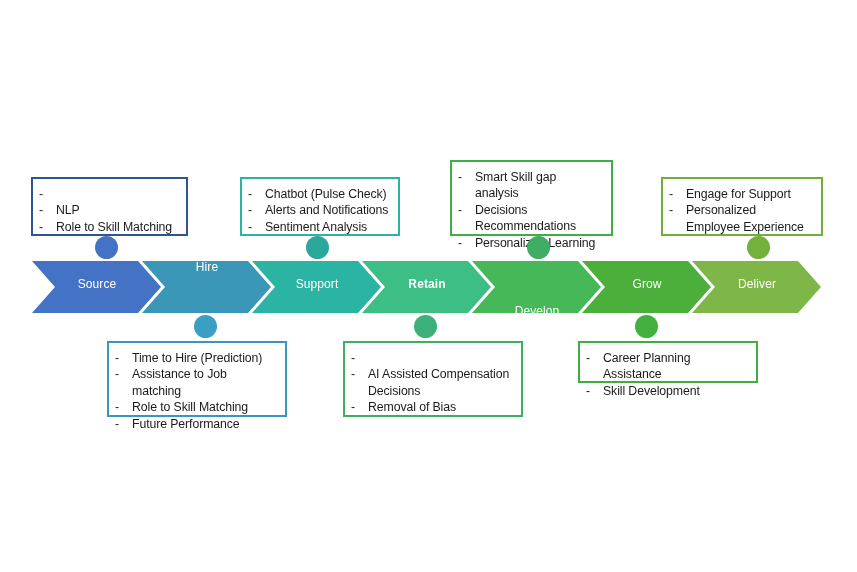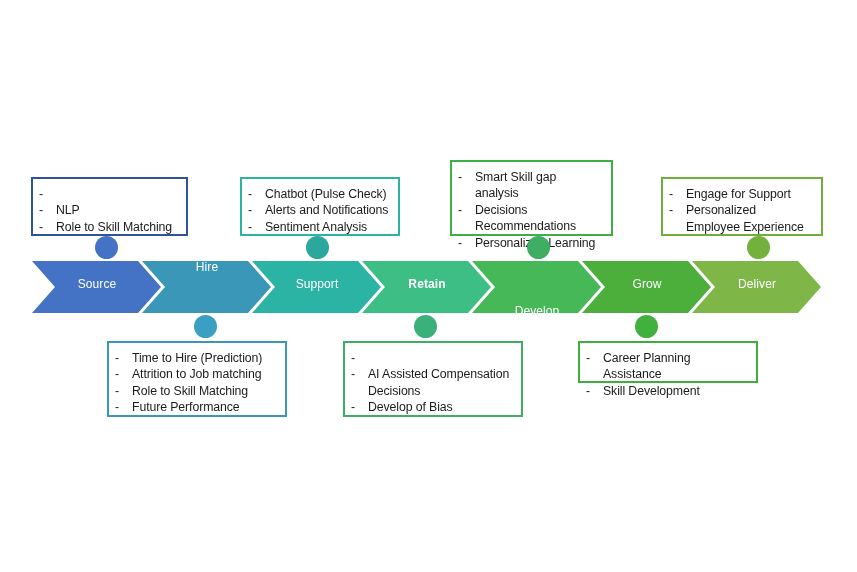--- a/index.html
+++ b/index.html
@@ -179,21 +179,21 @@
   <div class="dot" style="left: 635px; top: 315px; width: 23px; height: 23px; background: rgb(65, 176, 63);"></div>
 
   <div class="callout" id="callout-bottom-0" style="left: 107px; top: 341px; width: 180px; height: 76px; border-color: rgb(59, 151, 184);">
     <ul>
       <li>
         <span class="dash">-</span>
         <span class="txt">Time to Hire (Prediction)</span>
       </li>
       <li>
         <span class="dash">-</span>
-        <span class="txt">Attrition to Job matching</span>
+        <span class="txt">Assistance to Job matching</span>
       </li>
       <li>
         <span class="dash">-</span>
         <span class="txt">Role to Skill Matching</span>
       </li>
       <li>
         <span class="dash">-</span>
         <span class="txt">Future Performance</span>
       </li>
     </ul>
@@ -203,21 +203,21 @@
     <ul>
       <li>
         <span class="dash">-</span>
       </li>
       <li>
         <span class="dash">-</span>
         <span class="txt">AI Assisted Compensation Decisions</span>
       </li>
       <li>
         <span class="dash">-</span>
-        <span class="txt">Develop of Bias</span>
+        <span class="txt">Removal of Bias</span>
       </li>
     </ul>
   </div>
 
   <div class="callout" id="callout-bottom-2" style="left: 578px; top: 341px; width: 180px; height: 42px; border-color: rgb(63, 174, 63);">
     <ul>
       <li>
         <span class="dash">-</span>
         <span class="txt">Career Planning Assistance</span>
       </li>

